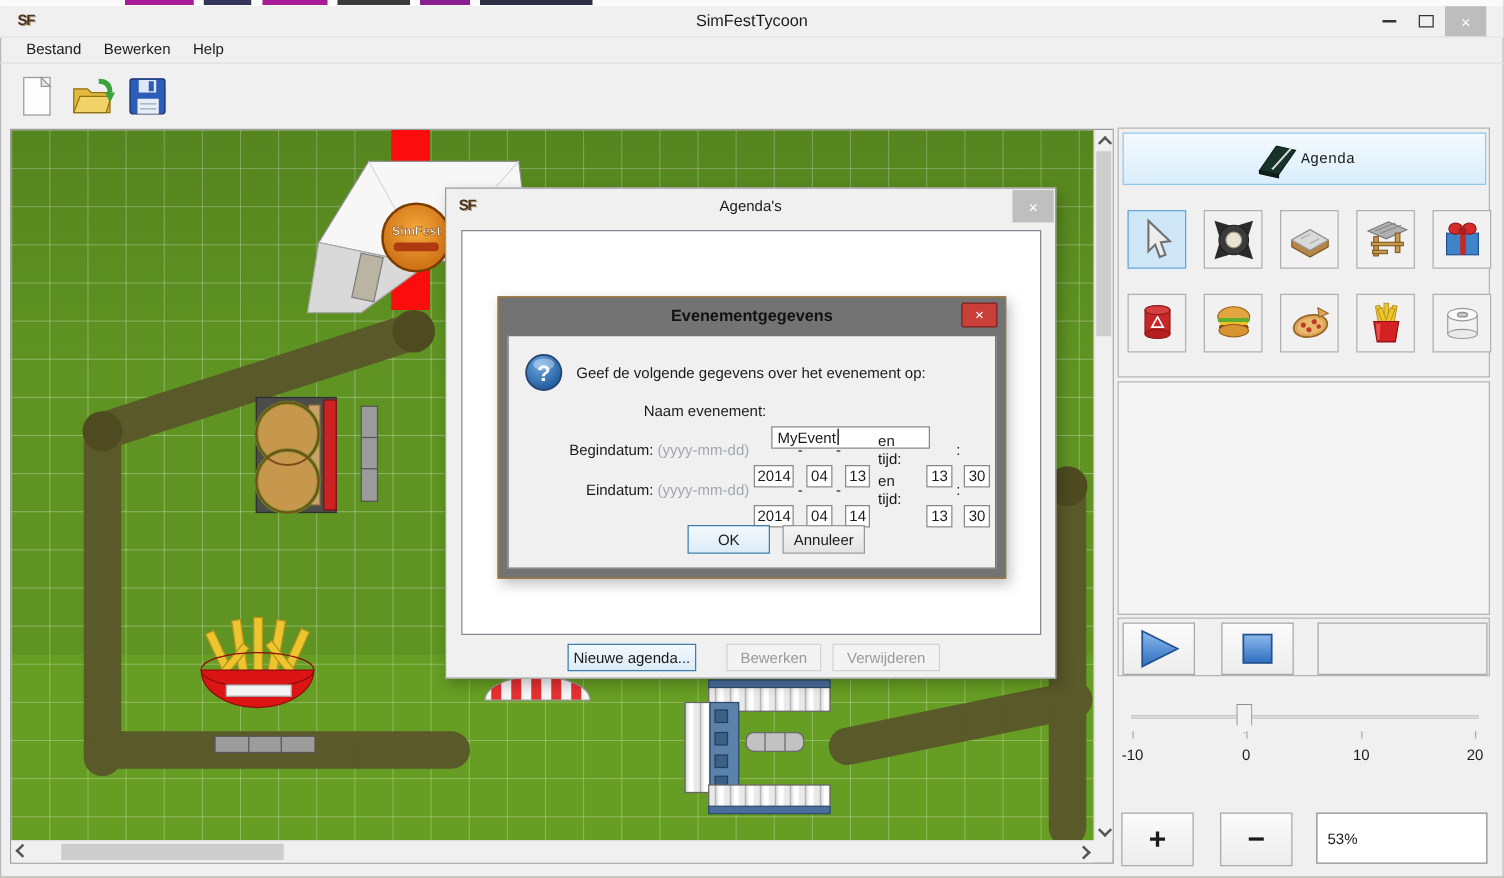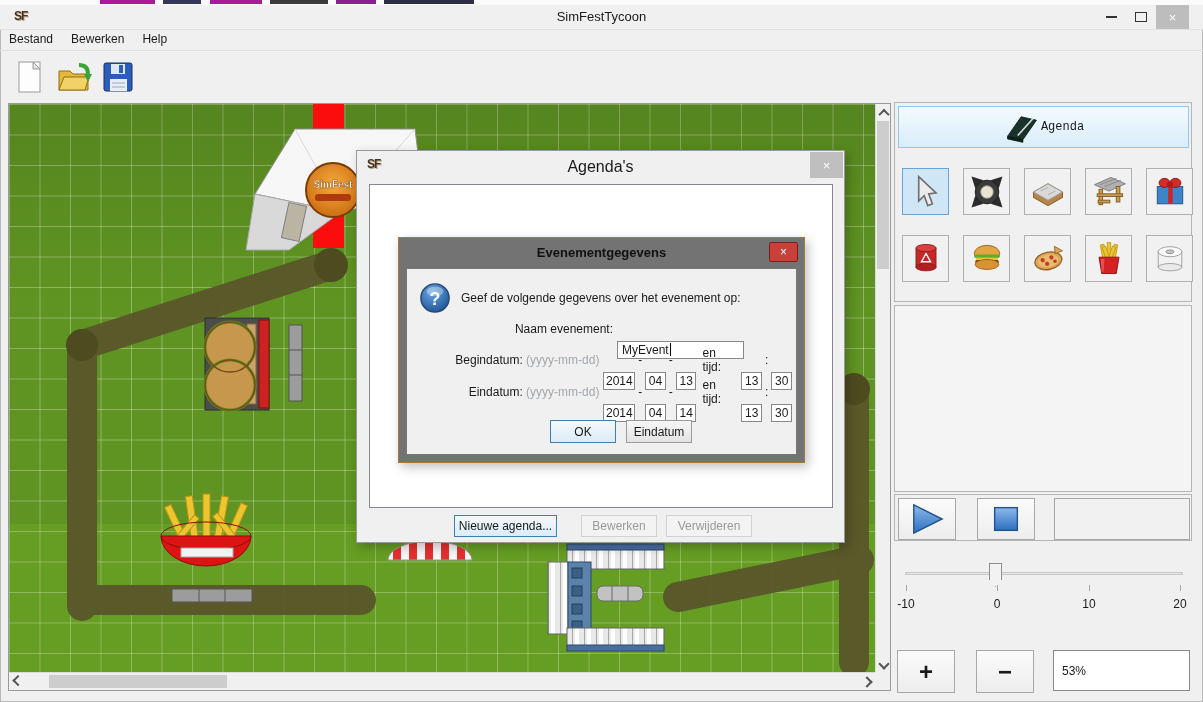--- a/index.html
+++ b/index.html
@@ -14,21 +14,21 @@
   .sf-logo{position:absolute;left:14px;top:4px;font-weight:800;font-size:12px;color:#4a3420;
            letter-spacing:-1px;text-shadow:1px 1px 0 #b9a98a;}
   .win-title{position:absolute;left:0;right:0;top:4px;text-align:center;font-size:13px;color:#1a1a1a;}
   .ctl{position:absolute;top:0;height:24px;display:flex;align-items:center;justify-content:center;}
   .ctl-min{left:1096px;width:30px;}
   .ctl-min i{width:11px;height:2px;background:#333;display:block;}
   .ctl-max{left:1126px;width:30px;}
   .ctl-max i{width:10px;height:8px;border:1.5px solid #333;display:block;}
   .ctl-close{left:1156px;width:33px;background:#bdbdbd;color:#fff;font-size:13px;}
   
-  .menubar{position:absolute;left:0;top:29px;width:1203px;height:22px;border-bottom:1px solid #e0e0e0;display:flex;align-items:center;padding-left:0;box-sizing:border-box;gap:0;}
+  .menubar{position:absolute;left:0;top:29px;width:1203px;height:22px;border-bottom:1px solid #e0e0e0;display:flex;align-items:center;padding-left:12px;box-sizing:border-box;gap:0;}
   .menu-item{padding:2px 9px 3px 9px;cursor:default;}
   .toolbar{position:absolute;left:0;top:51px;width:1203px;height:51px;display:flex;align-items:center;gap:8px;padding-left:12px;box-sizing:border-box;}
   .tb-btn{width:36px;height:40px;display:flex;align-items:center;justify-content:center;}
   
   .game-panel{position:absolute;left:8px;top:103px;width:883px;height:588px;border:1px solid #9a9a9a;background:#f0f0f0;box-sizing:border-box;}
   .game-canvas{position:absolute;left:0;top:0;width:866px;height:568px;overflow:hidden;
      background-color:#5f9422;
      background-image:
        linear-gradient(180deg,rgba(0,0,0,0.10),rgba(0,0,0,0) 35%),
        linear-gradient(rgba(255,255,255,0.30) 1px, transparent 1px),
@@ -61,21 +61,21 @@
       display:flex;align-items:center;padding-left:8px;box-sizing:border-box;}
   .slider-track{position:absolute;left:905px;top:572px;width:278px;height:3px;background:#e6e6e6;border:1px solid #c8c8c8;box-sizing:border-box;}
   .slider-handle{position:absolute;left:989px;top:563px;width:13px;height:24px;background:#f2f2f2;border:1px solid #8f8f8f;box-sizing:border-box;
       clip-path:polygon(0 0,100% 0,100% 68%,50% 100%,0 68%);cursor:pointer;}
   .tick{position:absolute;top:585px;width:1px;height:6px;background:#a9a9a9;}
   .tick-label{position:absolute;top:597px;font-size:12px;color:#1a1a1a;transform:translateX(-50%);}
   
   .dialog{position:absolute;box-shadow:3px 4px 10px rgba(0,0,0,0.25);}
   .agenda-dialog{left:356px;top:150px;width:489px;height:393px;background:#f0f0f0;border:1px solid #9a9a9a;box-sizing:border-box;z-index:10;}
   .dlg-titlebar{position:absolute;left:0;top:0;right:0;height:30px;}
-  .dlg-title{position:absolute;left:0;right:0;top:7px;text-align:center;font-size:16px;}
+  .dlg-title{position:absolute;left:0;right:0;top:7px;text-align:center;font-size:12px;}
   .dlg-close-gray{position:absolute;right:1px;top:1px;width:33px;height:26px;background:#bfbfbf;color:#fff;font-size:13px;
       display:flex;align-items:center;justify-content:center;cursor:pointer;}
   .listbox{position:absolute;left:12px;top:33px;width:464px;height:324px;background:#fff;border:1px solid #828790;box-sizing:border-box;}
   .btn{display:flex;align-items:center;justify-content:center;font-size:12px;box-sizing:border-box;cursor:pointer;}
   .btn-default{border:1px solid #3c7fb1;background:linear-gradient(#f3f9fd,#dcebf7);color:#1a1a1a;}
   .btn-disabled{border:1px solid #d2d2d2;background:#f3f3f3;color:#9a9a9a;cursor:default;}
   .btn-normal{border:1px solid #9a9a9a;background:linear-gradient(#f6f6f6,#e3e3e3);color:#1a1a1a;}
   .event-dialog{left:398px;top:237px;width:407px;height:226px;background:#737373;border:1px solid #a5genoeg;border:1px solid #a57a34;box-sizing:border-box;z-index:20;}
   .ed-title{position:absolute;left:0;right:0;top:7px;text-align:center;font-size:13px;font-weight:bold;color:#111;}
   .ed-close{position:absolute;right:6px;top:4px;width:29px;height:20px;background:#c9403a;border:1px solid #7e1f1f;border-radius:2px;
@@ -496,17 +496,17 @@
         <div class="textbox tb-center" style="width:22px;">04</div>
         <span class="tb-sep">-</span>
         <div class="textbox tb-center" style="width:22px;">14</div>
         <span style="padding:0 6px;">en tijd:</span>
         <div class="textbox tb-center" style="width:22px;">13</div>
         <span class="tb-sep">:</span>
         <div class="textbox tb-center" style="width:22px;">30</div>
       </div>
 
       <div class="btn btn-default ed-btn" style="left:125px;top:151px;">OK</div>
-      <div class="btn btn-normal ed-btn" style="left:201px;top:151px;">Eindatum</div>
+      <div class="btn btn-normal ed-btn" style="left:201px;top:151px;">Annuleer</div>
     </div>
   </div>
 
 </div>
 
 </body></html>

